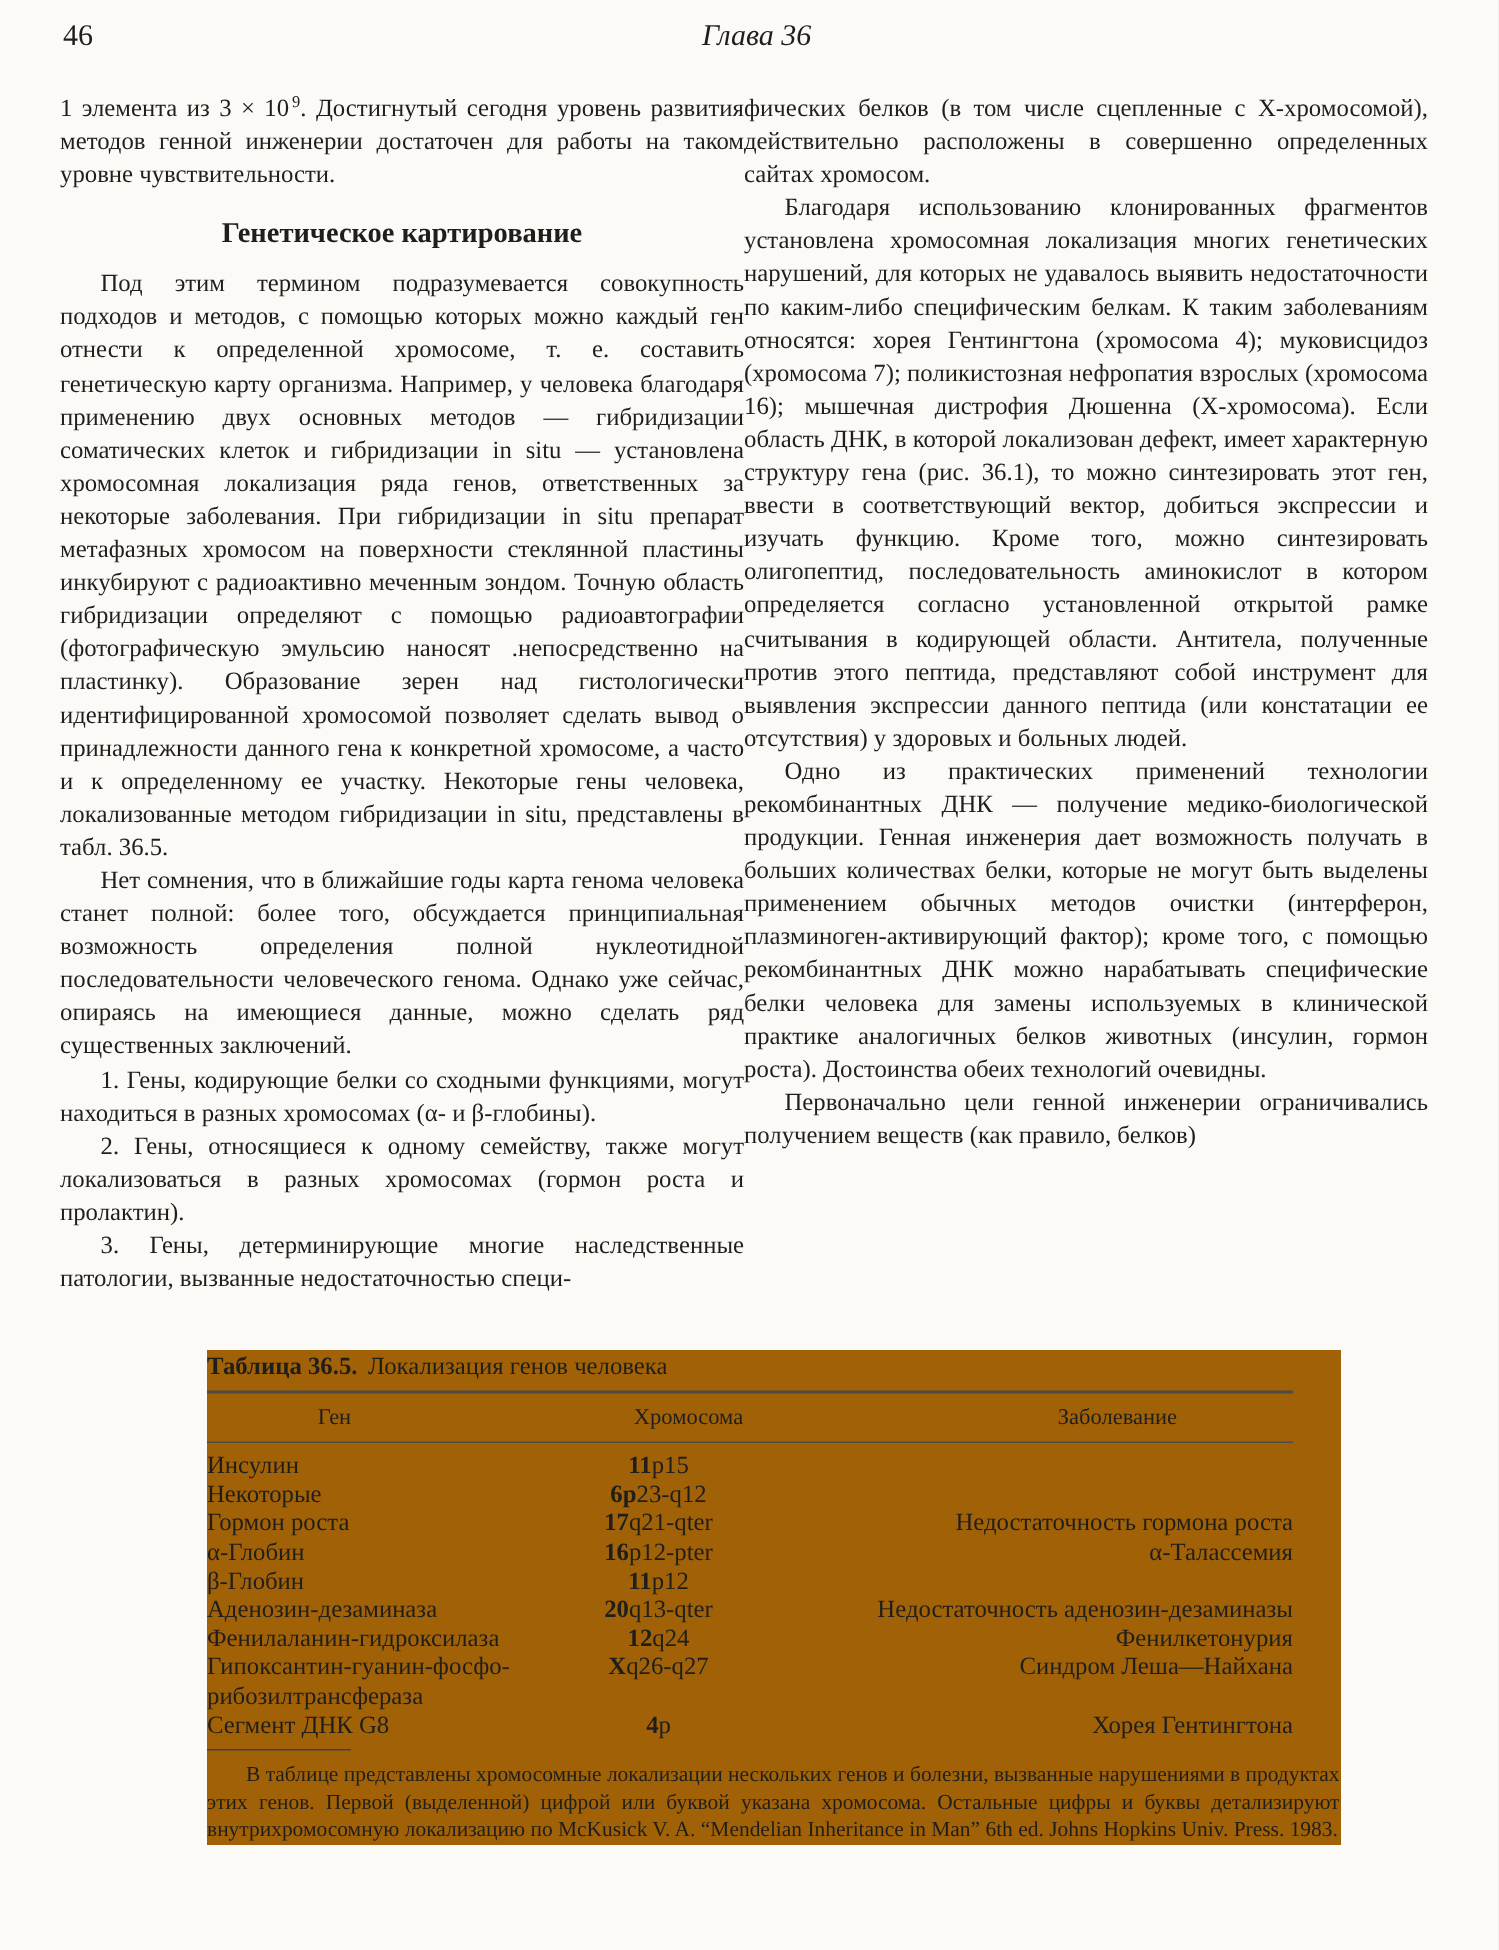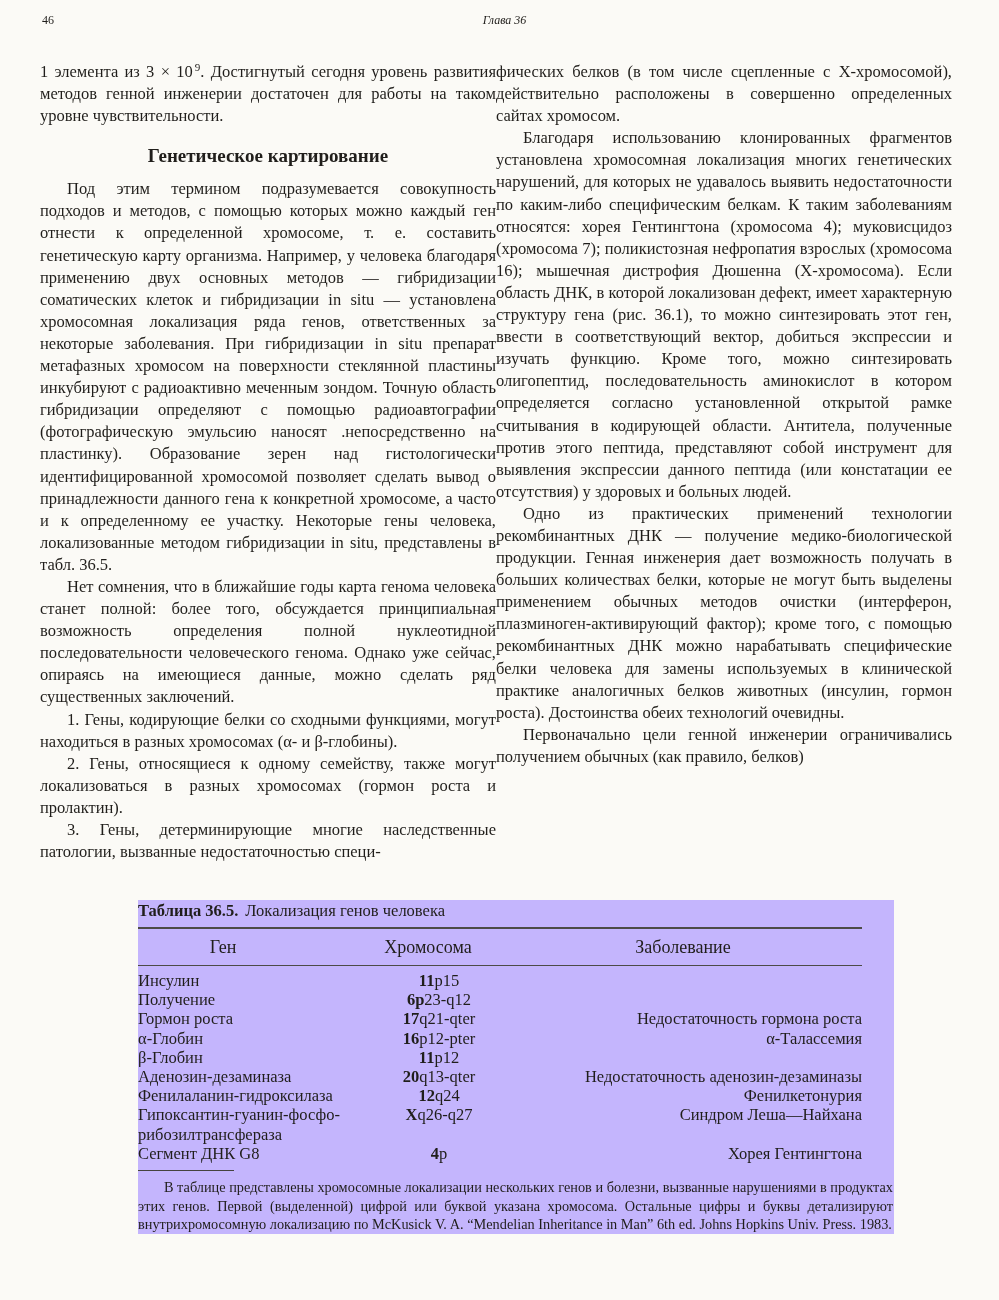--- a/index.html
+++ b/index.html
@@ -6,47 +6,47 @@
   .page{
     position:relative;
     width:999px;height:1300px;
     margin:0 auto;
     background:#fbfaf6;
     color:#201e1b;
     font-family:"Liberation Serif","DejaVu Serif",serif;
     overflow:hidden;
   }
   
-  .page-header{position:absolute;top:13px;left:40px;right:30px;height:24px;font-size:12px;}
+  .page-header{position:absolute;top:13px;left:40px;right:30px;height:24px;font-size:20px;}
   .pagenum{position:absolute;left:2px;top:0;}
   .running{position:absolute;left:0;right:0;top:0;text-align:center;font-style:italic;}
 
   
   .columns{
     position:absolute;top:61px;left:40px;width:930px;height:842px;
     display:grid;grid-template-columns:456px 456px;
     font-size:16.5px;line-height:22.1px;text-align:justify;
     overflow:hidden;
   }
   .col p{margin:0;text-indent:27px;}
   .col p.cont{text-indent:0;}
   h2.sect{
     font-size:19px;line-height:23px;font-weight:bold;
     margin:17px 0 11px;text-align:center;text-indent:0;
   }
   sup.exp{font-size:11px;line-height:0;vertical-align:super;margin-left:2px;}
 
   
-  .tsection{position:absolute;top:900px;left:138px;width:756px;background:#c4b5fd;}
+  .tsection{position:absolute;top:900px;left:138px;width:756px;background:#a16207;}
   .tcaption{margin:0 0 5px;font-size:16.5px;line-height:22px;}
   .tcaption b{margin-right:7px;}
   .twrap{width:724px;}
   .rule-a{border-top:2.5px solid #4d4b47;}
   .rule-b{border-top:1.8px solid #4d4b47;}
-  .thead{display:grid;grid-template-columns:170px 240px 270px;font-size:18px;padding:8px 0 7px;}
+  .thead{display:grid;grid-template-columns:170px 240px 270px;font-size:15px;padding:8px 0 7px;gap:31px;}
   .thead span{text-align:center;}
   .tbody{padding-top:5px;}
   .trow{display:grid;grid-template-columns:240px 122px 1fr;font-size:16.5px;line-height:19.2px;}
   .c-gene{text-align:left;}
   .c-chrom{text-align:center;}
   .c-dis{padding-left:28px;text-align:right;}
   .cb{font-weight:bold;}
   .fnrule{width:96px;border-top:1.5px solid #45433f;margin:7px 0 7px;}
   .footnote{margin:0;font-size:14.3px;line-height:18.7px;text-align:justify;text-indent:26px;width:755px;}
 </style>
@@ -69,21 +69,21 @@
       <p>Нет сомнения, что в ближайшие годы карта генома человека станет полной: более того, обсуждается принципиальная возможность определения полной нуклеотидной последовательности человеческого генома. Однако уже сейчас, опираясь на имеющиеся данные, можно сделать ряд существенных заключений.</p>
       <p>1. Гены, кодирующие белки со сходными функциями, могут находиться в разных хромосомах (α- и β-глобины).</p>
       <p>2. Гены, относящиеся к одному семейству, также могут локализоваться в разных хромосомах (гормон роста и пролактин).</p>
       <p>3. Гены, детерминирующие многие наследственные патологии, вызванные недостаточностью специ-</p>
     </div>
 
     <div class="col">
       <p class="cont">фических белков (в том числе сцепленные с Х-хромосомой), действительно расположены в совершенно определенных сайтах хромосом.</p>
       <p>Благодаря использованию клонированных фрагментов установлена хромосомная локализация многих генетических нарушений, для которых не удавалось выявить недостаточности по каким-либо специфическим белкам. К таким заболеваниям относятся: хорея Гентингтона (хромосома 4); муковисцидоз (хромосома 7); поликистозная нефропатия взрослых (хромосома 16); мышечная дистрофия Дюшенна (Х-хромосома). Если область ДНК, в которой локализован дефект, имеет характерную структуру гена (рис. 36.1), то можно синтезировать этот ген, ввести в соответствующий вектор, добиться экспрессии и изучать функцию. Кроме того, можно синтезировать олигопептид, последовательность аминокислот в котором определяется согласно установленной открытой рамке считывания в кодирующей области. Антитела, полученные против этого пептида, представляют собой инструмент для выявления экспрессии данного пептида (или констатации ее отсутствия) у здоровых и больных людей.</p>
       <p>Одно из практических применений технологии рекомбинантных ДНК — получение медико-биологической продукции. Генная инженерия дает возможность получать в больших количествах белки, которые не могут быть выделены применением обычных методов очистки (интерферон, плазминоген-активирующий фактор); кроме того, с помощью рекомбинантных ДНК можно нарабатывать специфические белки человека для замены используемых в клинической практике аналогичных белков животных (инсулин, гормон роста). Достоинства обеих технологий очевидны.</p>
-      <p>Первоначально цели генной инженерии ограничивались получением обычных (как правило, белков)</p>
+      <p>Первоначально цели генной инженерии ограничивались получением веществ (как правило, белков)</p>
     </div>
 
   </div>
 
   <section class="tsection">
     <p class="tcaption"><b>Таблица 36.5.</b><span>Локализация генов человека</span></p>
     <div class="twrap">
       <div class="rule-a"></div>
       <div class="thead">
         <span>Ген</span>
@@ -91,21 +91,21 @@
         <span>Заболевание</span>
       </div>
       <div class="rule-b"></div>
       <div class="tbody" id="table-rows">
           <div class="trow">
             <span class="c-gene">Инсулин</span>
             <span class="c-chrom"><span class="cb">11</span><span>p15</span></span>
             <span class="c-dis"></span>
           </div>
           <div class="trow">
-            <span class="c-gene">Получение</span>
+            <span class="c-gene">Некоторые</span>
             <span class="c-chrom"><span class="cb">6p</span><span>23-q12</span></span>
             <span class="c-dis"></span>
           </div>
           <div class="trow">
             <span class="c-gene">Гормон роста</span>
             <span class="c-chrom"><span class="cb">17</span><span>q21-qter</span></span>
             <span class="c-dis">Недостаточность гормона роста</span>
           </div>
           <div class="trow">
             <span class="c-gene">α-Глобин</span>

